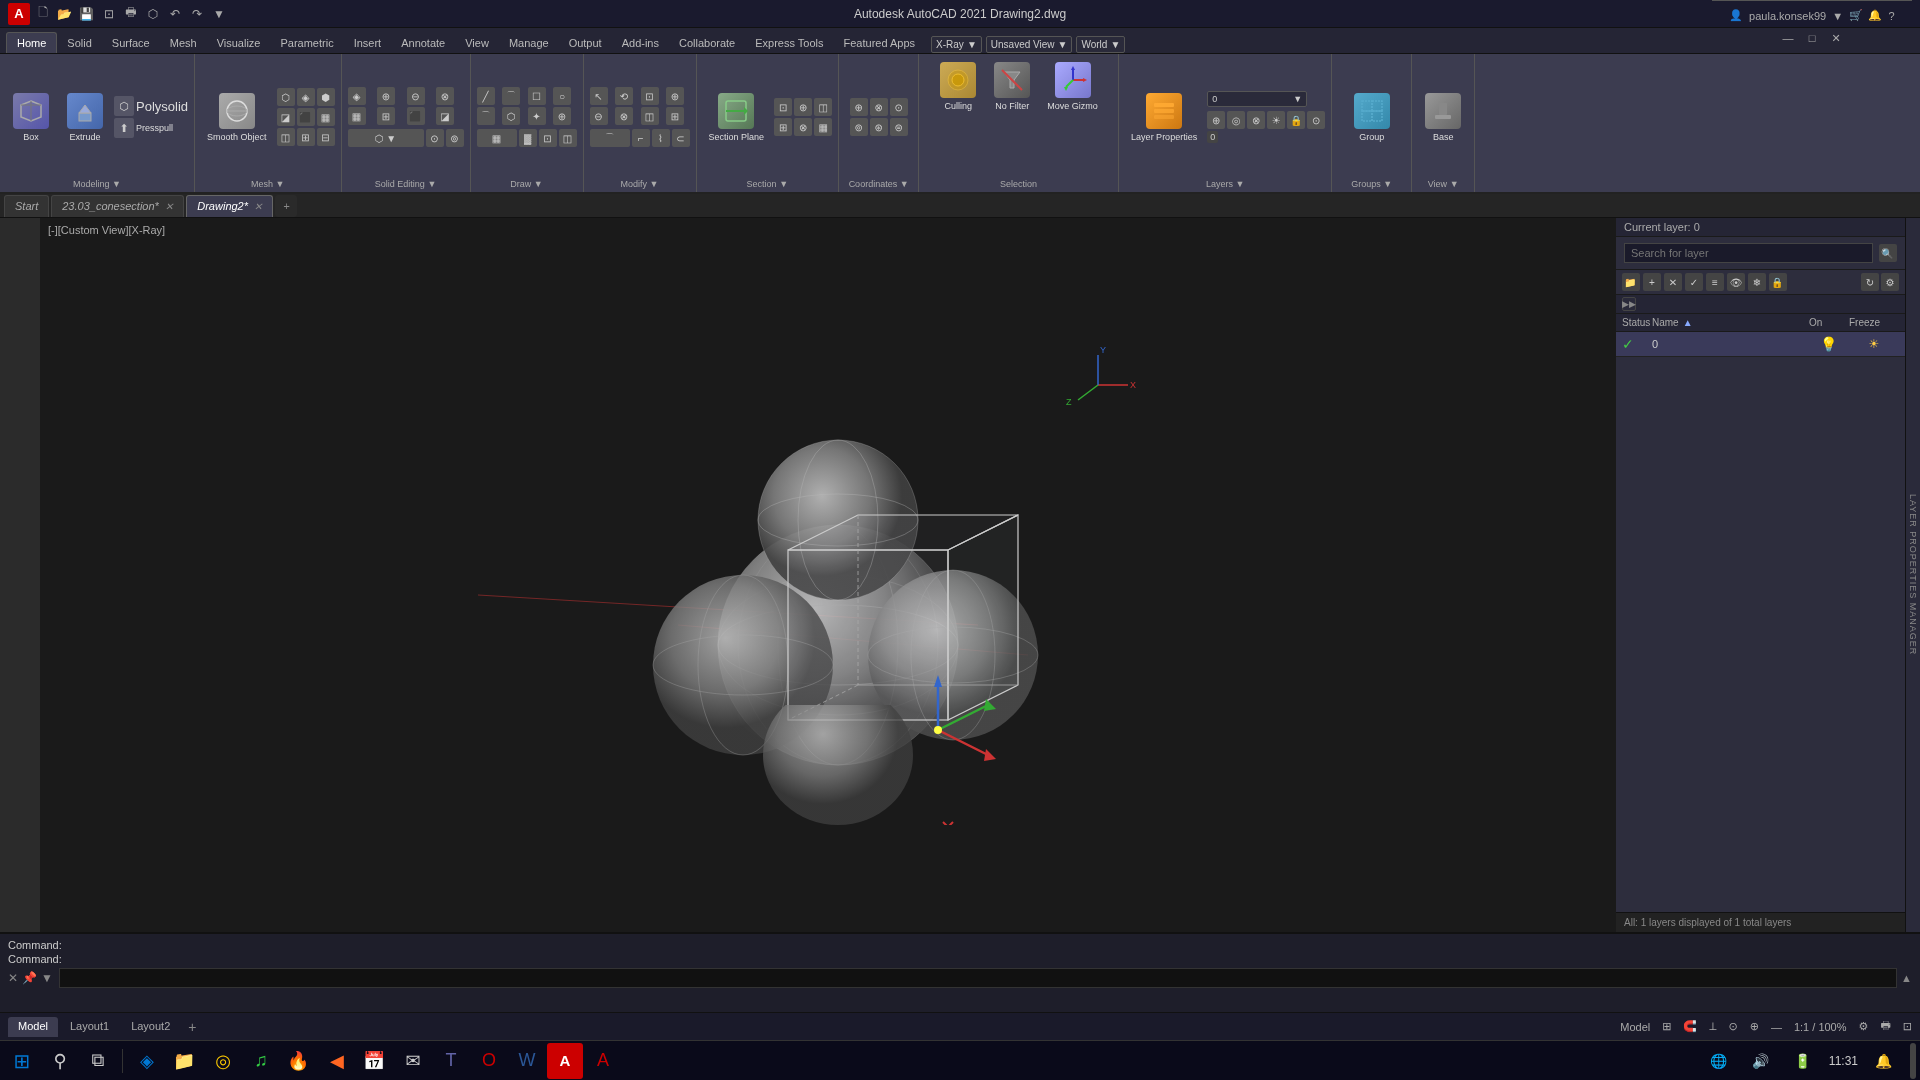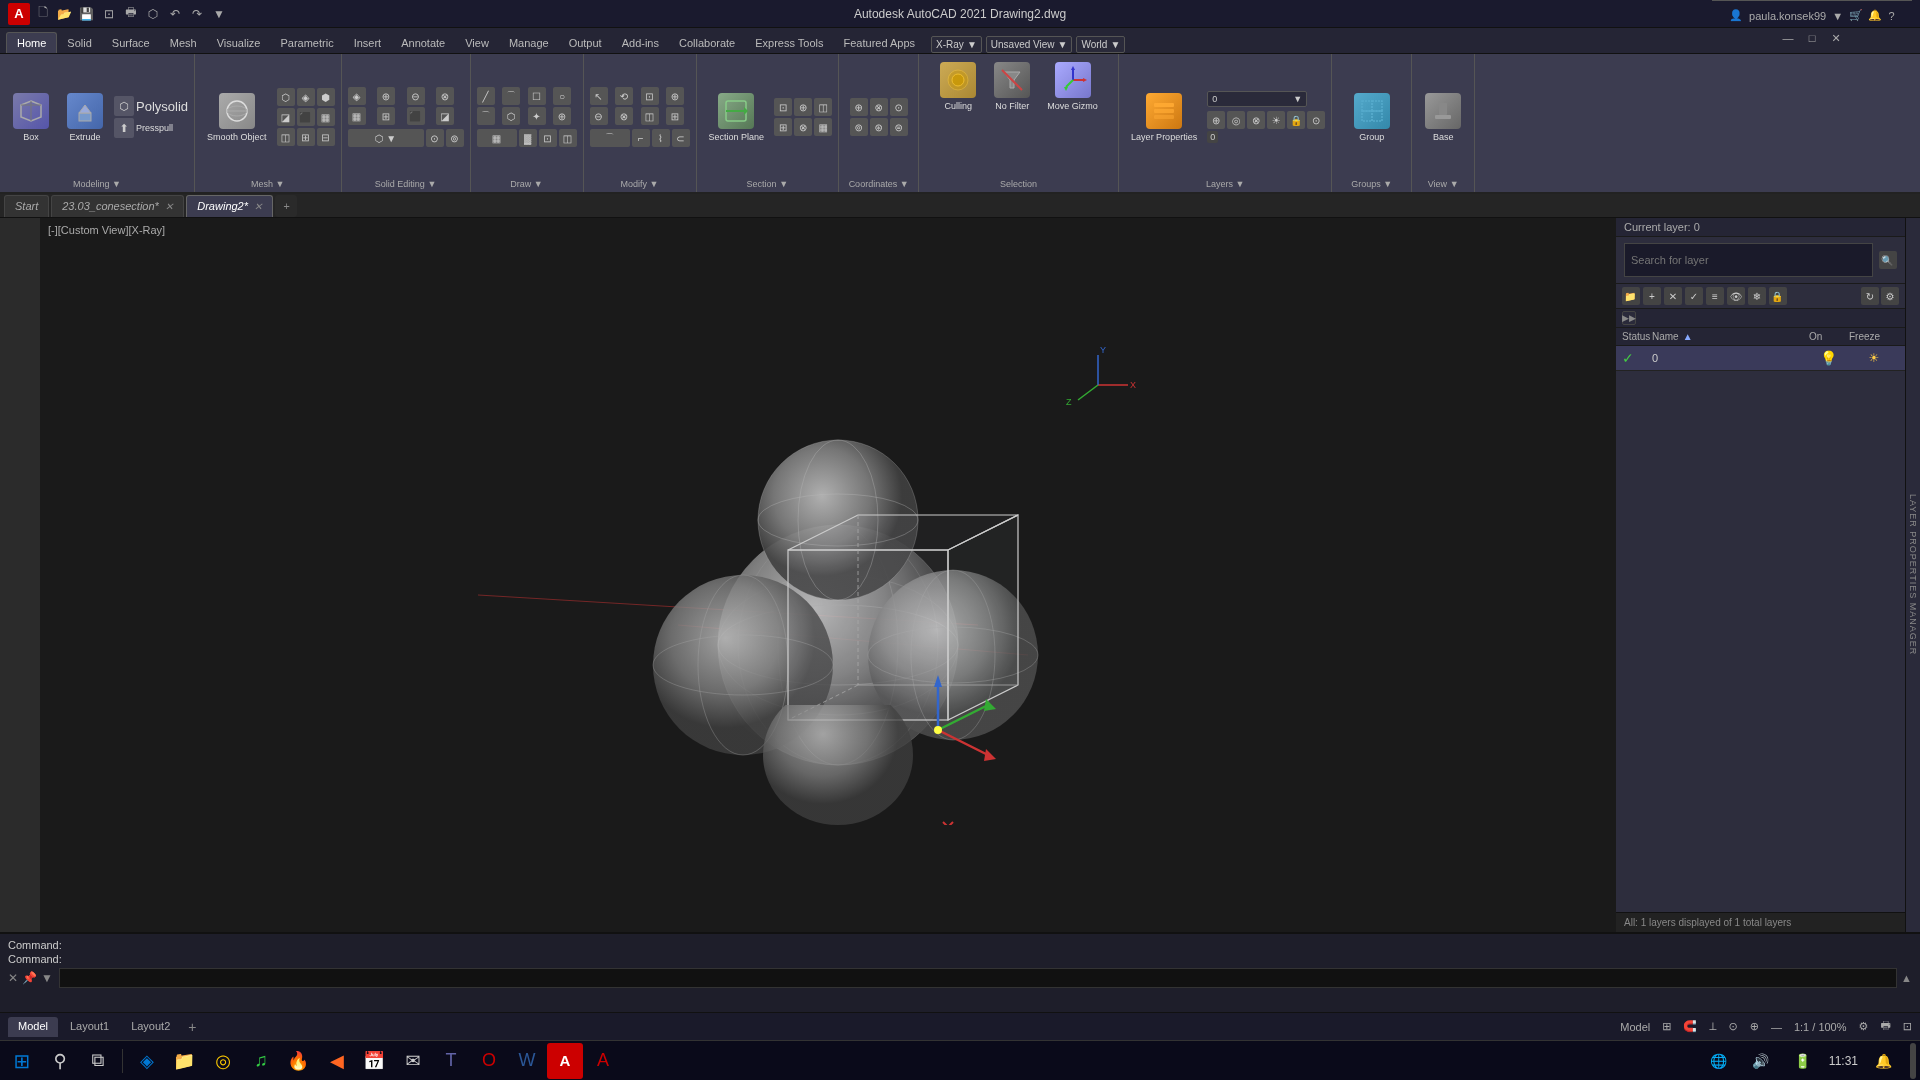--- a/index.html
+++ b/index.html
@@ -240,21 +240,21 @@
       display: flex;
       align-items: center;
       gap: 6px;
       border-bottom: 1px solid #1a1a1a;
     }
     #layer-search {
       flex: 1;
       background: #1a1a2a;
       border: 1px solid #444;
       color: #aaa;
-      padding: 16px 6px;
+      padding: 2px 6px;
       font-size: 11px;
       height: 20px;
     }
     #layer-toolbar {
       padding: 3px 6px;
       display: flex;
       align-items: center;
       gap: 3px;
       border-bottom: 1px solid #1a1a1a;
       flex-wrap: wrap;

